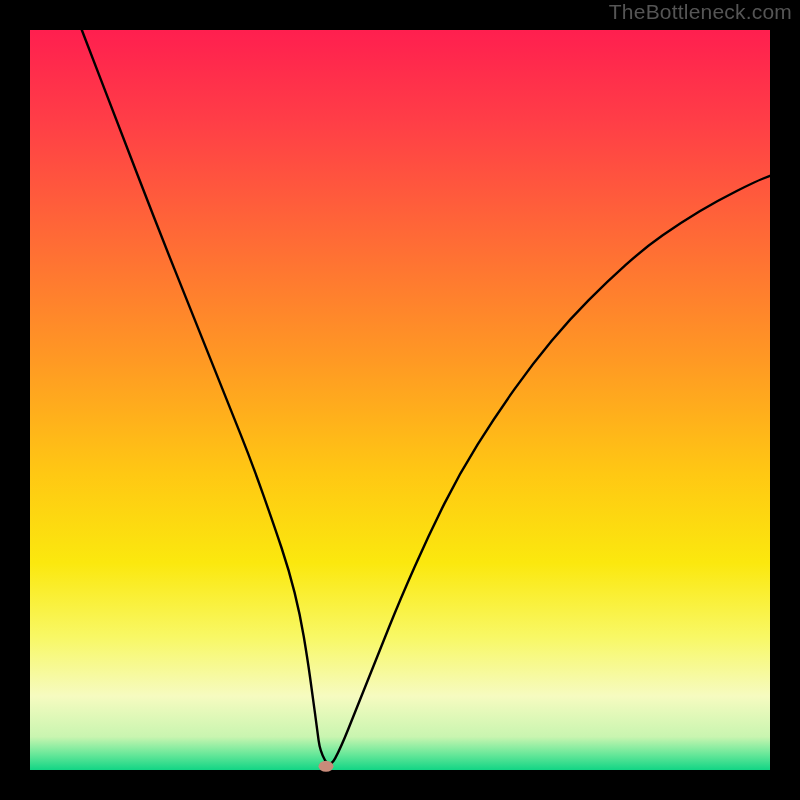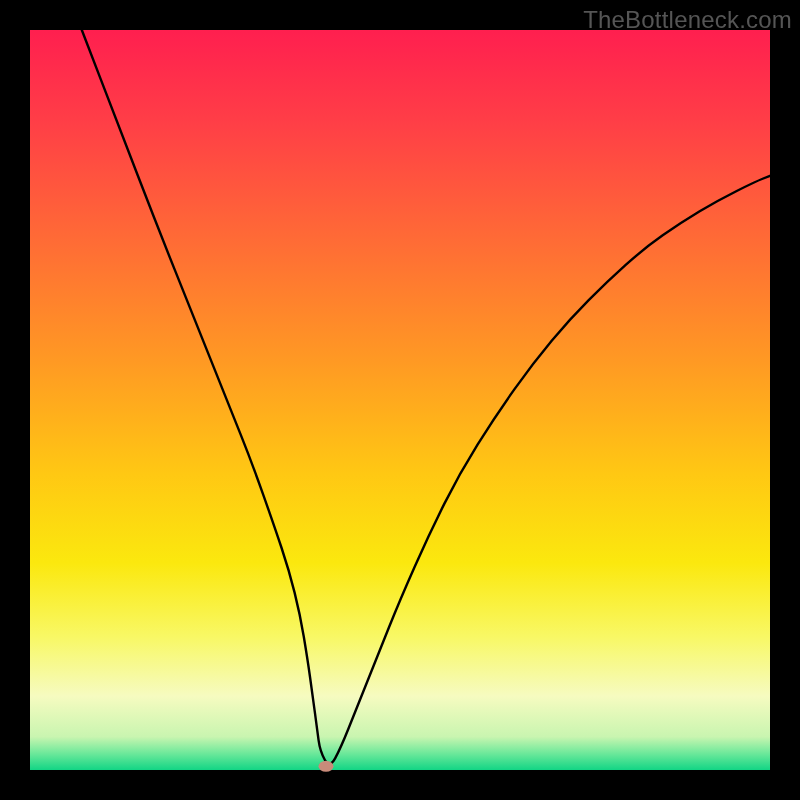--- a/index.html
+++ b/index.html
@@ -11,23 +11,23 @@
     overflow: hidden;
     font-family: Arial, Helvetica, sans-serif;
   }
   .container {
     position: relative;
     width: 800px;
     height: 800px;
   }
   .watermark {
     position: absolute;
-    top: 6px;
+    top: 0;
     right: 8px;
-    font-size: 24px;
+    font-size: 21px;
     color: #555555;
     font-weight: 500;
     letter-spacing: 0.2px;
     z-index: 10;
   }
   svg {
     display: block;
   }
 </style>
 </head>

